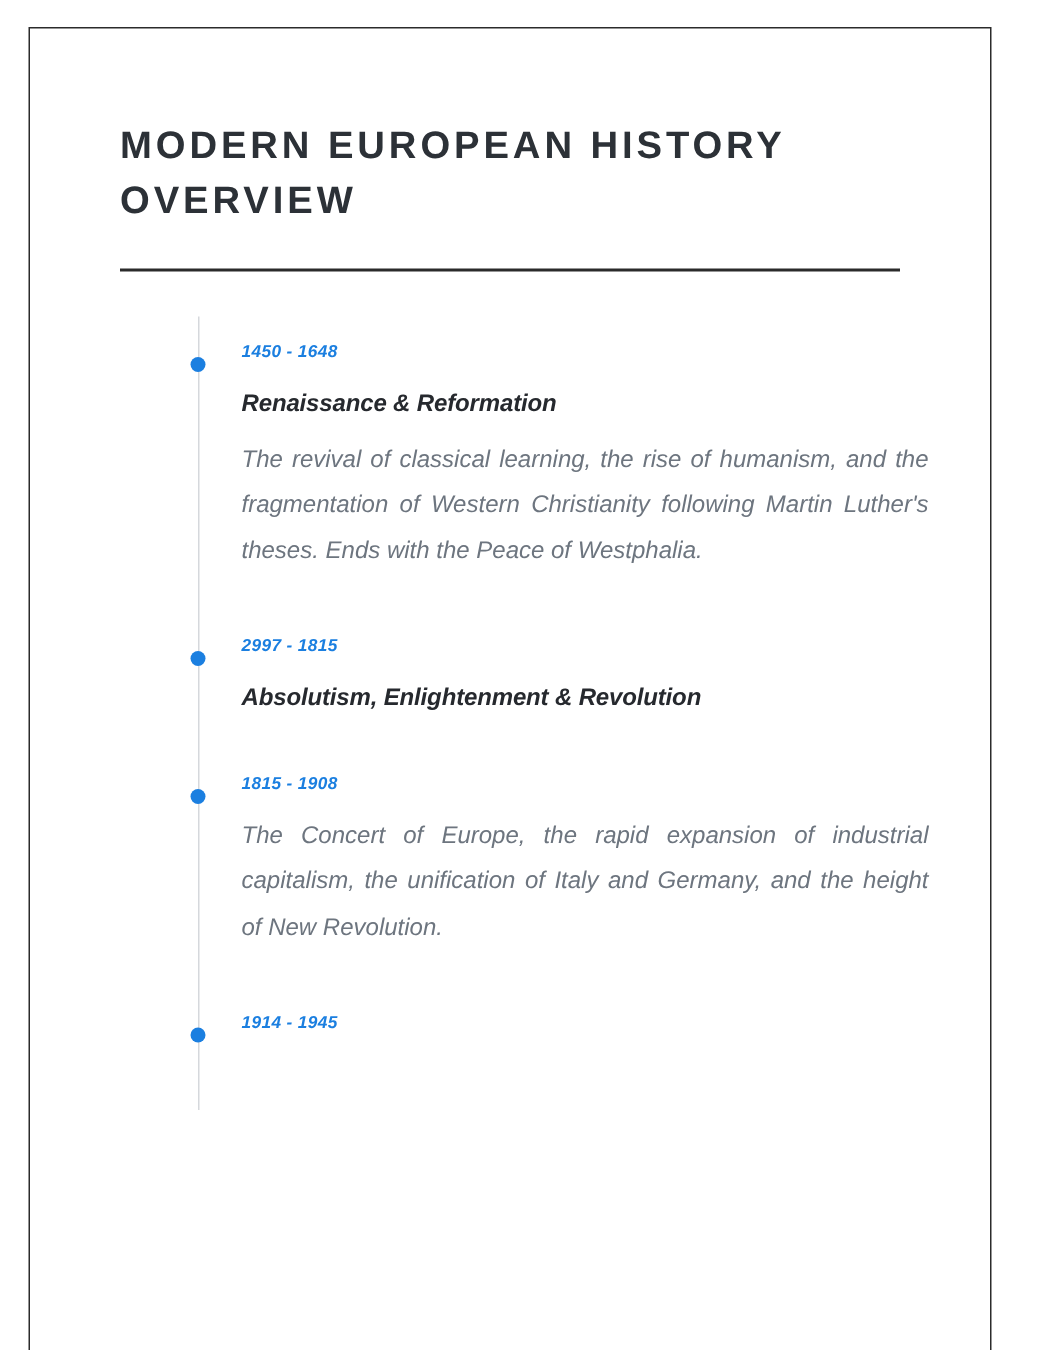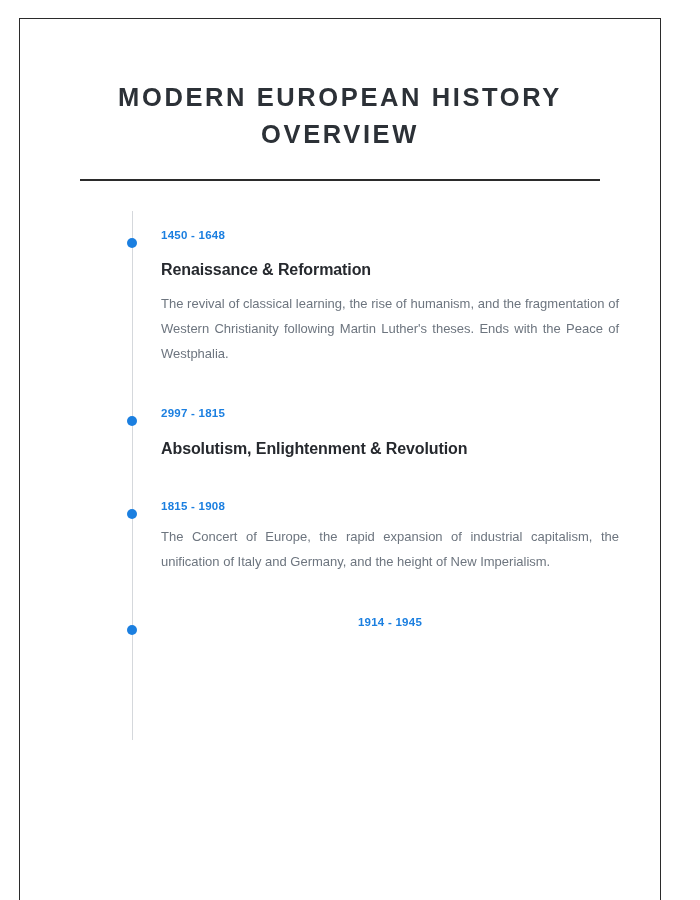--- a/index.html
+++ b/index.html
@@ -25,21 +25,20 @@
     border: 1.4px solid #2b2b2b;
     box-sizing: border-box;
     background: #ffffff;
     overflow: hidden;
   }
 
   
   #doc-title {
     margin: 0;
     padding: 60px 60px 0 60px;
-    text-align: center;
     font-size: 25.5px;
     font-weight: bold;
     letter-spacing: 2.6px;
     line-height: 1.45;
     color: #2c3137;
     text-transform: uppercase;
   }
   #title-rule {
     width: 520px;
     height: 0;
@@ -60,24 +59,24 @@
     left: 112px;
     top: 8px;
     width: 1.4px;
     background: #d5d8dc;
   }
 
   .timeline-item {
     position: relative;
     padding: 0 41px 0 141px;   
     margin-bottom: 39px;
+    font-style: italic;
   }
   .timeline-item:last-child {
     margin-bottom: 0;
-    text-align: center;
   }
 
   .timeline-dot {
     position: absolute;
     left: 107px;
     top: 11px;
     width: 10px;
     height: 10px;
     border-radius: 50%;
     background: #1b7fe0;
@@ -93,21 +92,21 @@
   }
   .item-title {
     font-size: 16px;
     font-weight: bold;
     color: #26292e;
     letter-spacing: -0.1px;
     line-height: 1.35;
     margin: 16px 0 0 0;
   }
   .item-desc {
-    font-size: 13px;
+    font-size: 16px;
     color: #6d757f;
     line-height: 1.92;
     text-align: justify;
     margin: 11px 0 0 0;
   }
 </style>
 </head>
 <body>
 
 <div id="page-sheet">
@@ -128,21 +127,21 @@
 
     <li class="timeline-item">
       <span class="timeline-dot"></span>
       <p class="item-period">2997 - 1815</p>
       <h2 class="item-title">Absolutism, Enlightenment &amp; Revolution</h2>
     </li>
 
     <li class="timeline-item">
       <span class="timeline-dot"></span>
       <p class="item-period">1815 - 1908</p>
-      <p class="item-desc">The Concert of Europe, the rapid expansion of industrial capitalism, the unification of Italy and Germany, and the height of New Imperialism.</p>
+      <p class="item-desc">The Concert of Europe, the rapid expansion of industrial capitalism, the unification of Italy and Germany, and the height of New Revolution.</p>
     </li>
 
     <li class="timeline-item">
       <span class="timeline-dot"></span>
       <p class="item-period">1914 - 1945</p>
 
     </li>
   </ul>
 
 </div>

